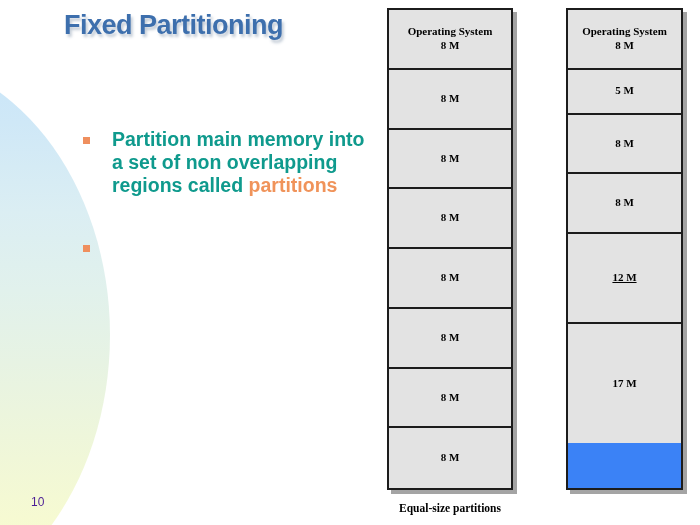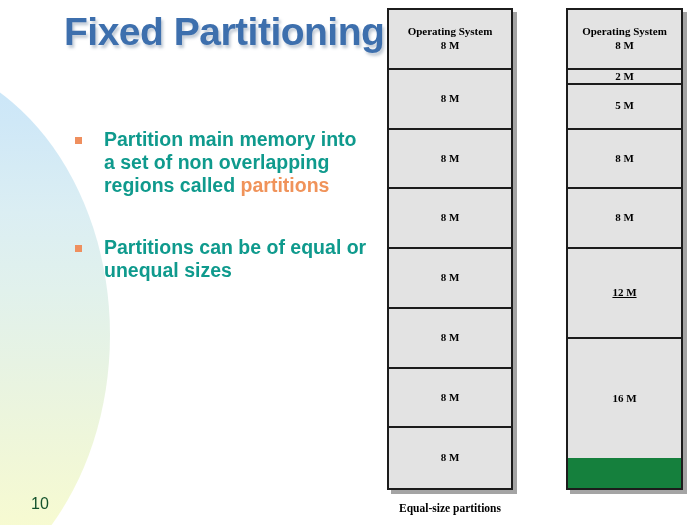--- a/index.html
+++ b/index.html
@@ -34,32 +34,32 @@
         #f8fbd0 86%,
         #fcfdcd 100%);
     pointer-events: none;
   }
 
   
   #title {
     position: absolute;
     left: 64px;
     top: 10px;
-    font-size: 39px;
+    font-size: 27px;
     font-weight: bold;
     color: #3d6fad;
     letter-spacing: -0.5px;
     text-shadow: 2px 3px 3px rgba(120,140,165,0.45);
     white-space: nowrap;
   }
 
   
   #bullets {
     position: absolute;
-    left: 72px;
+    left: 80px;
     top: 128px;
     width: 300px;
   }
   .bullet-row {
     position: relative;
     padding-left: 32px;
     margin-bottom: 26px;
   }
   .bullet-marker {
     position: absolute;
@@ -75,30 +75,30 @@
     line-height: 1.17;
     color: #0f9a8d;
   }
   .hl-orange { color: #f0935a; }
 
   
   #slide-number {
     position: absolute;
     left: 31px;
     top: 495px;
-    font-size: 16px;
-    color: #14532d;
+    font-size: 12px;
+    color: #4c1d95;
   }
 
   
   .mem-col {
     position: absolute;
     box-sizing: border-box;
     border: 2px solid #1c1c1c;
-    background: #15803d;
+    background: #3b82f6;
     box-shadow: 4px 4px 0 rgba(90,90,90,0.55);
   }
   #col-equal   { left: 387px; top: 8px; width: 126px; height: 482px; }
   #col-unequal { left: 566px; top: 8px; width: 117px; height: 482px; }
 
   .mem-block {
     box-sizing: border-box;
     border-bottom: 2px solid #1c1c1c;
     background: #e3e3e3;
     display: flex;
@@ -139,21 +139,20 @@
 
   <div id="bullets">
 
     <div class="bullet-row">
       <span class="bullet-marker"></span>
       <div class="bullet-text"><span>Partition main memory into a set of non overlapping regions called </span><span class="hl-orange">partitions</span><span></span></div>
     </div>
 
     <div class="bullet-row" style="margin-top:40px;">
       <span class="bullet-marker"></span>
-      <div class="bullet-text"><span>Partitions can be of equal or unequal sizes</span><span class="hl-orange"></span><span></span></div>
     </div>
 
   </div>
 
   <div id="slide-number">10</div>
 
   <div id="col-equal" class="mem-col">
       <div class="mem-block" style="height: 12.5%;">
         <span class="os-name">Operating System</span>
         <span class="size">8 M</span>
@@ -179,34 +178,31 @@
       <div class="mem-block" style="height: 12.5%;">
         <span class="size">8 M</span>
       </div>
     </div>
   <div id="caption-equal" class="mem-caption">Equal-size partitions</div>
 
   <div id="col-unequal" class="mem-col">
       <div class="mem-block" style="height: 12.5%;">
         <span class="os-name">Operating System</span>
         <span class="size">8 M</span>
-      </div>
-      <div class="mem-block" style="height: 3.125%;">
-        <span class="size">2 M</span>
       </div>
       <div class="mem-block" style="height: 9.375%;">
         <span class="size">5 M</span>
       </div>
       <div class="mem-block" style="height: 12.5%;">
         <span class="size">8 M</span>
       </div>
       <div class="mem-block" style="height: 12.5%;">
         <span class="size">8 M</span>
       </div>
       <div class="mem-block" style="height: 18.75%; text-decoration: underline;">
         <span class="size">12 M</span>
       </div>
       <div class="mem-block" style="height: 25%;">
-        <span class="size">16 M</span>
+        <span class="size">17 M</span>
       </div>
     </div>
 
 </div>
 
 </body></html>

